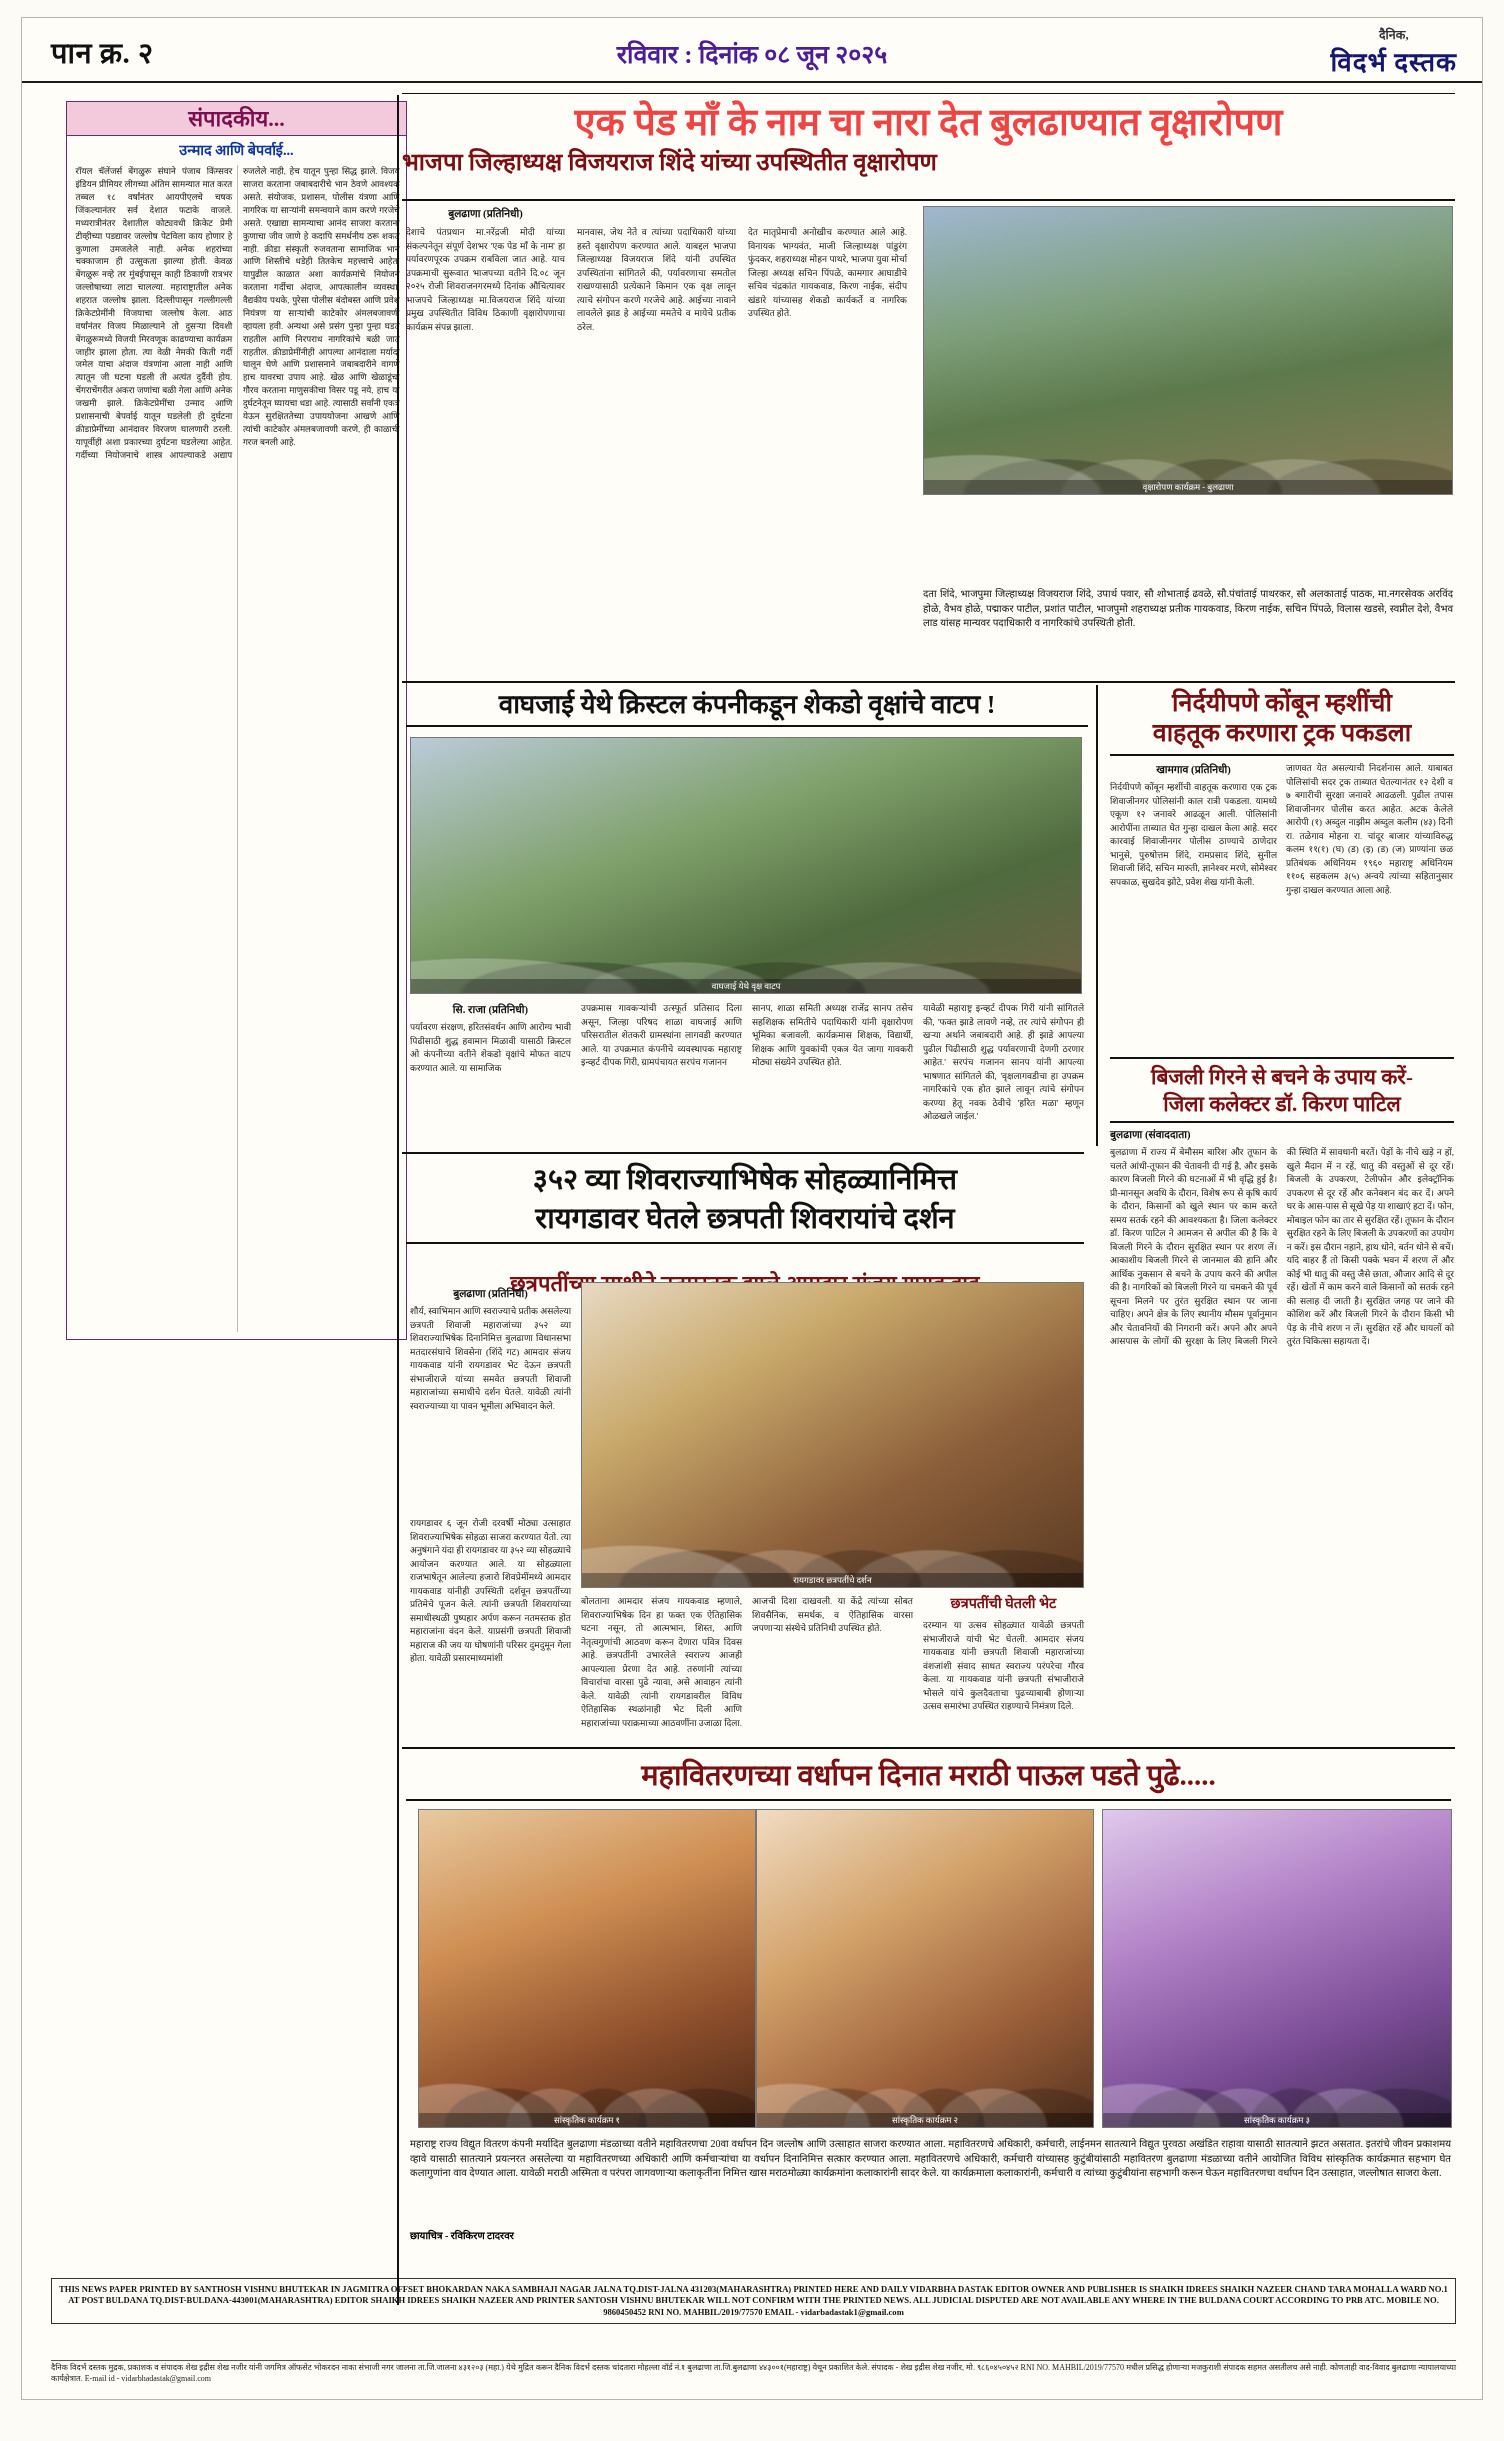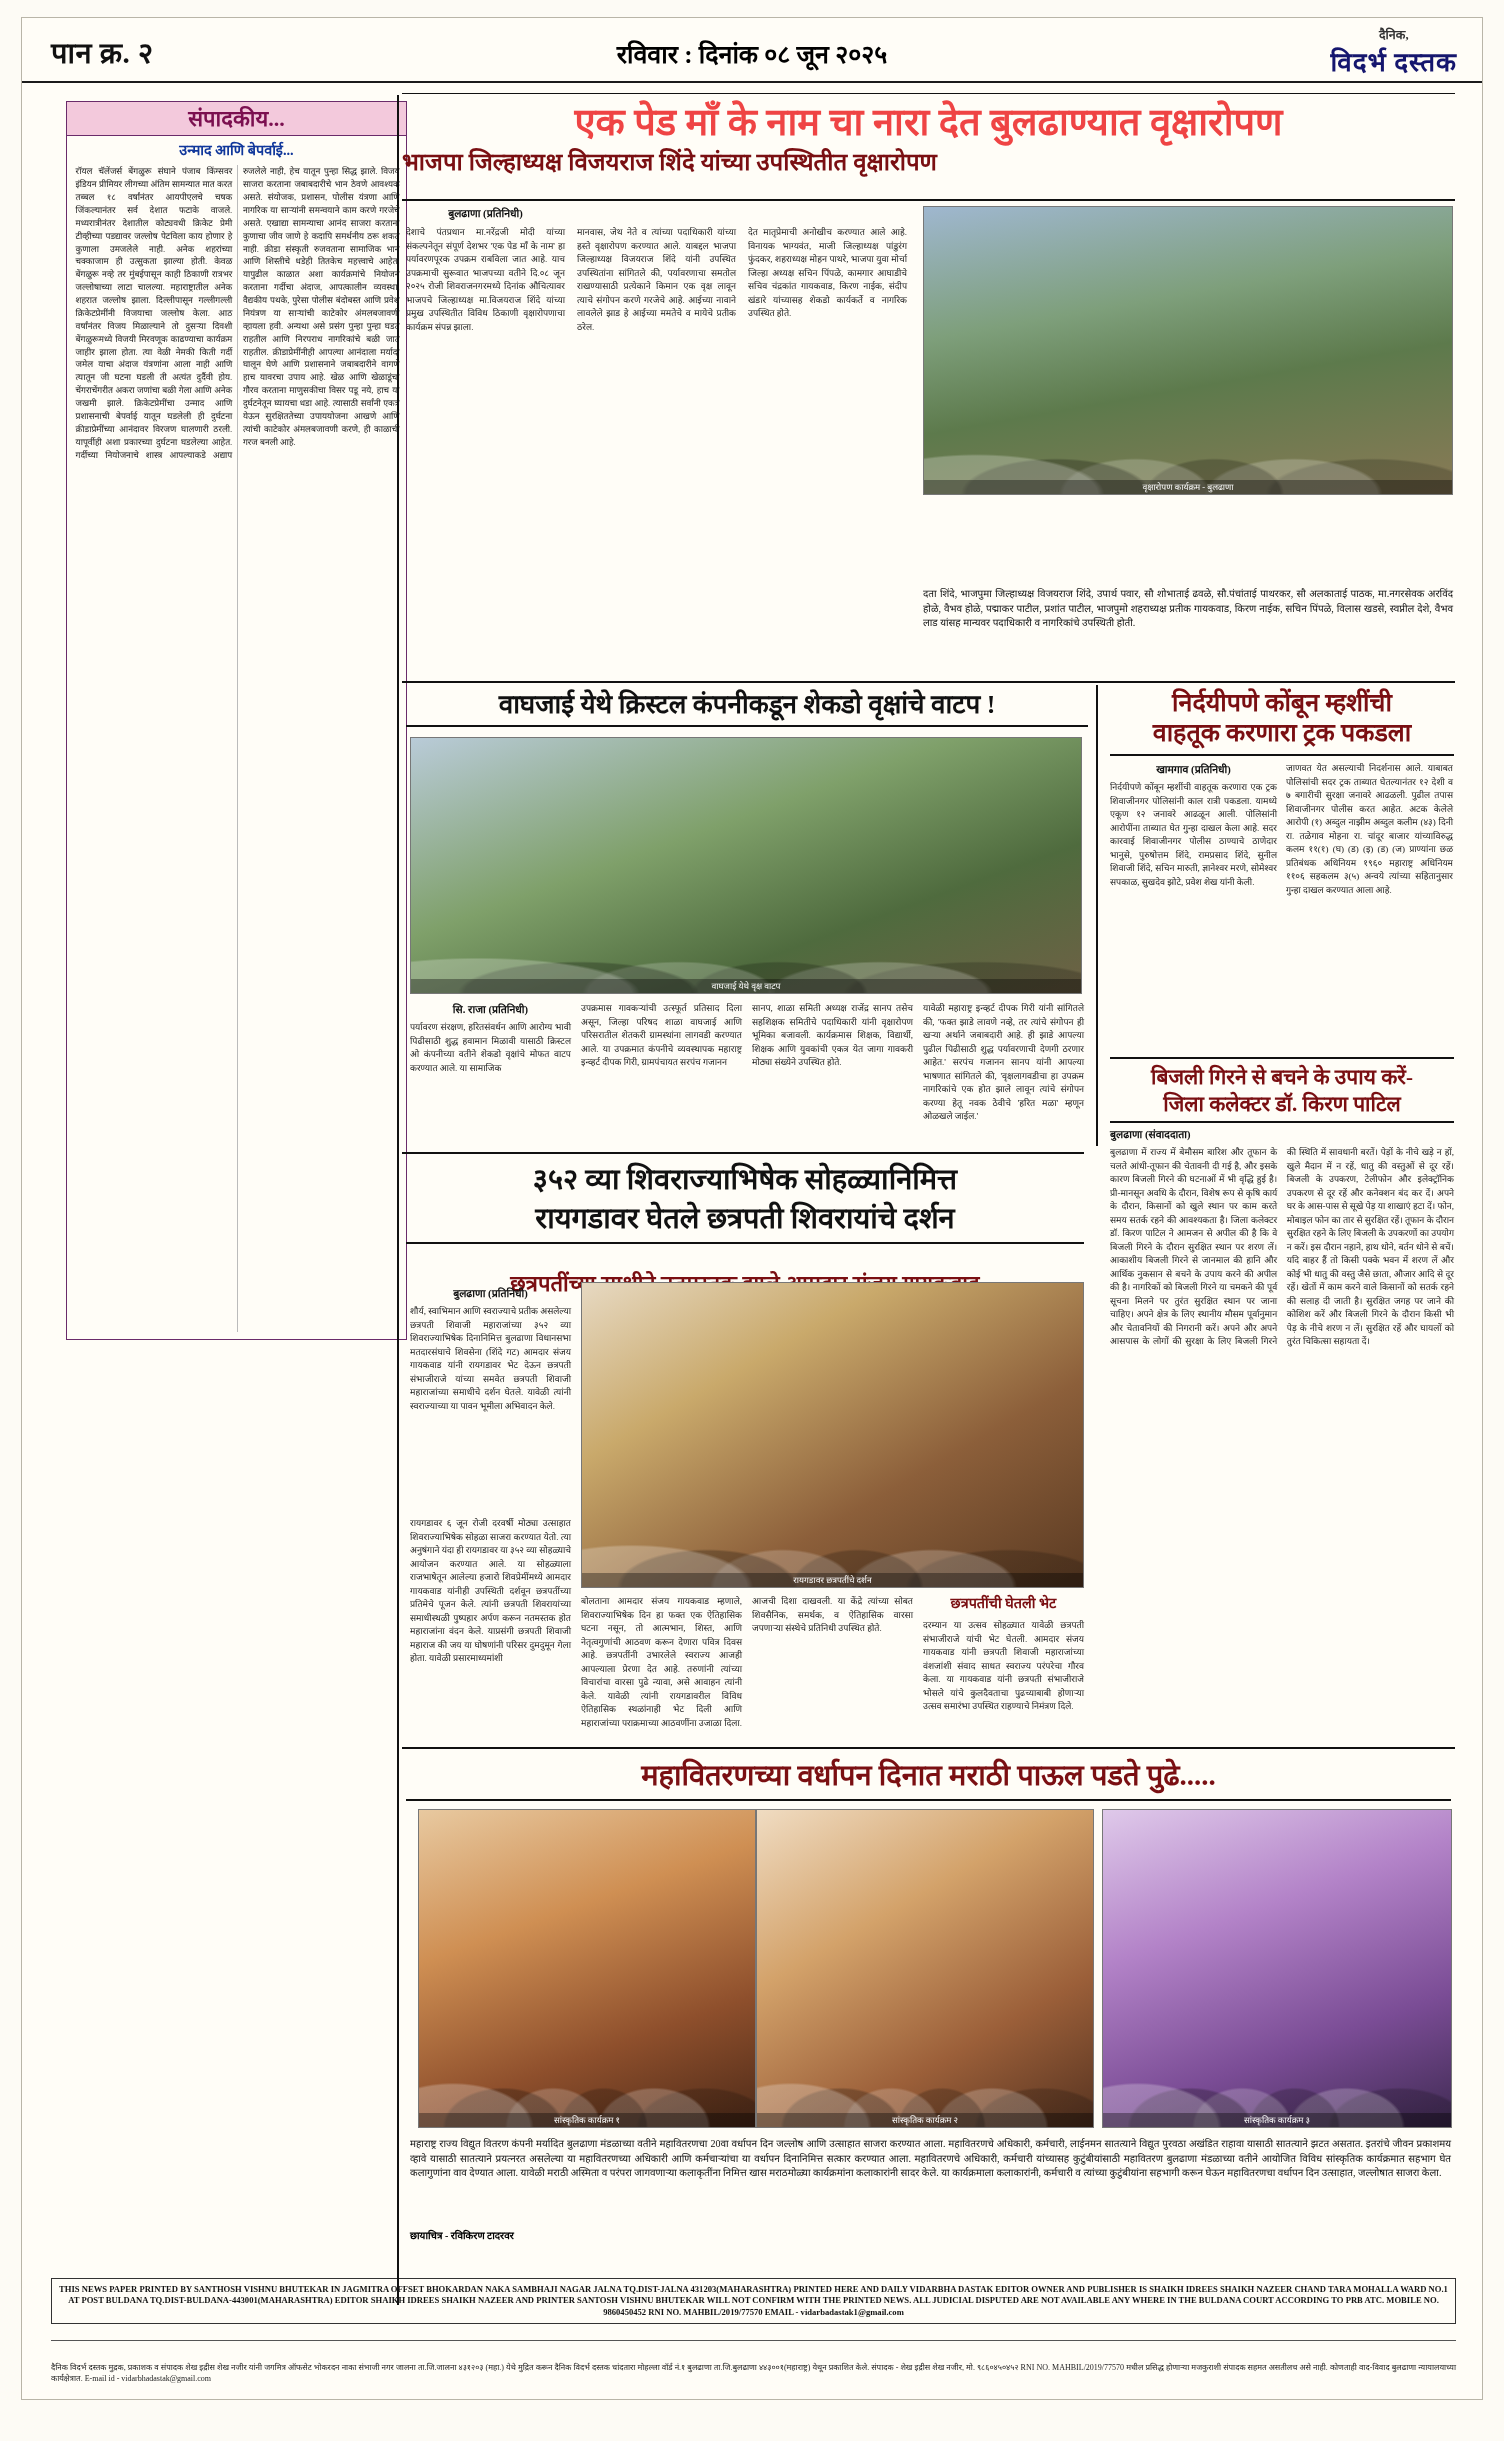--- a/index.html
+++ b/index.html
@@ -16,21 +16,21 @@
   .masthead{
     position:absolute;left:0;top:0;width:100%;height:65px;
     border-bottom:2.9px solid #1b1b1b;box-sizing:border-box;
   }
   .mast-left{
     position:absolute;left:29px;top:13.4px;font-size:29px;font-weight:bold;
     color:#111;letter-spacing:0.5px;
   }
   .mast-center{
     position:absolute;left:50%;transform:translateX(-50%);top:17.3px;
-    font-size:25px;font-weight:bold;color:#000000;
+    font-size:25px;font-weight:bold;color:#4c1d95;
   }
   .mast-right{
     position:absolute;right:25px;top:7.7px;text-align:center;color:#1a1a6a;
   }
   .mast-right .small{font-size:12.5px;color:#333;font-weight:bold;}
   .mast-right .big{font-size:26px;font-weight:bold;color:#15166e;letter-spacing:1px;}
   .box{position:absolute;box-sizing:border-box;}
   .body-text{
     font-size:9px;line-height:1.5;text-align:justify;color:#1a1a1a;
     column-gap:9.6px;
@@ -81,21 +81,21 @@
   }
   .sec-h.maroon{color:#7a0f12;}
   .footer-legal{
     position:absolute;left:29px;bottom:75px;width:1405px;
     font-size:8.6px;line-height:1.35;text-align:center;color:#111;font-weight:bold;
     border:1px solid #333;padding:4.8px 5.8px;box-sizing:border-box;
   }
   .footer-legal2{
     position:absolute;left:29px;bottom:15.4px;width:1405px;
     font-size:8px;line-height:1.4;text-align:justify;color:#222;
-    border-top:1px solid #555;padding-top:21px;box-sizing:border-box;
+    border-top:1px solid #555;padding-top:1px;box-sizing:border-box;
   }
   
   .p1{background:linear-gradient(170deg,#9fb7cf 0%,#7e9f7b 35%,#5d7a4c 60%,#8a7a56 100%);}
   .p2{background:linear-gradient(160deg,#b9cbd8 0%,#7fa06a 40%,#4f6b3e 70%,#6e6145 100%);}
   .p3{background:linear-gradient(150deg,#e7d9c2 0%,#c9a96b 30%,#8c5f3a 65%,#5a3a22 100%);}
   .p4{background:linear-gradient(160deg,#e8c9a0 0%,#cf8f53 35%,#8e4f2c 70%,#4d2a18 100%);}
   .p5{background:linear-gradient(150deg,#f0dcc2 0%,#d3a26a 35%,#9b5f39 70%,#563320 100%);}
   .p6{background:linear-gradient(160deg,#dfc9ea 0%,#b383c8 35%,#7a4c95 70%,#3f2a52 100%);}
   .fig-people{
     position:absolute;left:0;bottom:0;width:100%;height:52%;

